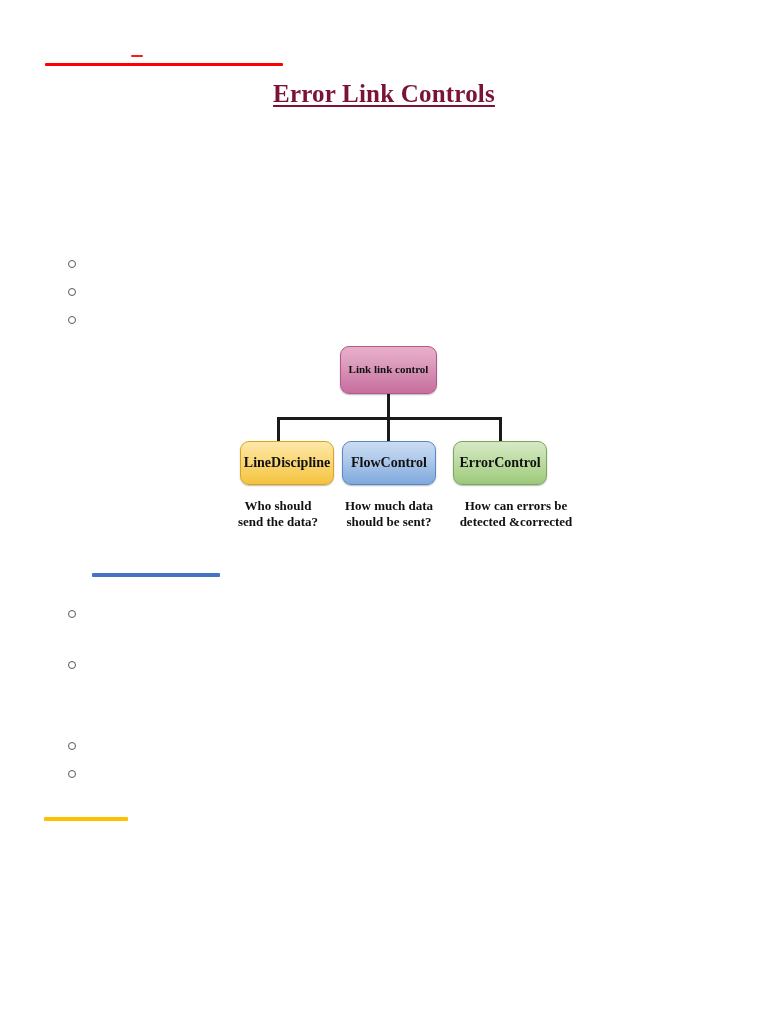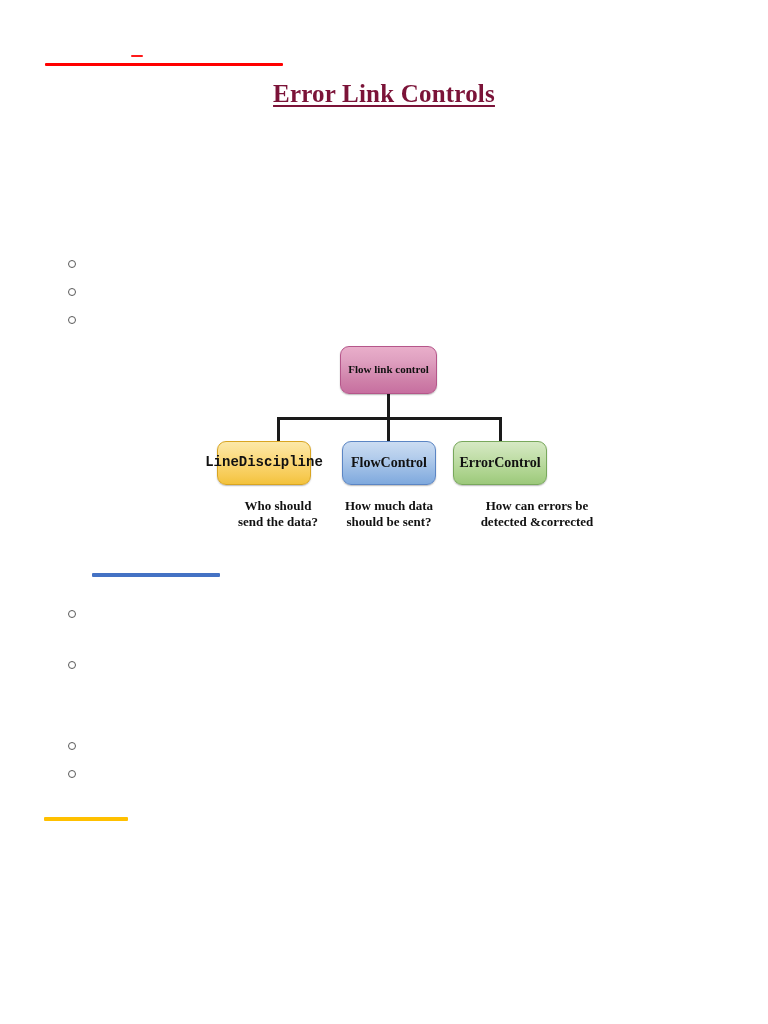--- a/index.html
+++ b/index.html
@@ -127,24 +127,23 @@
   }
 
   .node-child {
     width: 94px;
     height: 44px;
     top: 441px;
     font-size: 14px;
   }
 
   .node-line {
-    left: 217px;
+    left: 240px;
     border: 1.4px solid #D9A521;
     background: linear-gradient(180deg, #FCE8A8 0%, #FBDC84 35%, #F7CB55 80%, #F3C23C 100%);
-    font-family: Liberation Mono, monospace;
   }
   .node-flow {
     left: 342px;
     border: 1.4px solid #5B85C4;
     background: linear-gradient(180deg, #CBDCF2 0%, #B4CDEC 35%, #8FB4E2 80%, #7FA9DD 100%);
   }
   .node-error {
     left: 453px;
     border: 1.4px solid #78A85C;
     background: linear-gradient(180deg, #D6E9C4 0%, #C3DFAB 35%, #A9D189 80%, #9CC87B 100%);
@@ -156,21 +155,21 @@
     text-align: center;
     font-family: "Liberation Serif", serif;
     font-weight: bold;
     font-size: 13px;
     line-height: 1.22;
     color: #111111;
     white-space: pre-line;
   }
   .caption-line  { left: 215px; width: 126px; }
   .caption-flow  { left: 326px; width: 126px; }
-  .caption-error { left: 464px; width: 146px; }
+  .caption-error { left: 443px; width: 146px; }
 </style>
 </head>
 <body>
 
 <div class="page">
 
   <div class="rule rule-red-dash"></div>
   <div class="rule rule-red-top"></div>
 
   <div class="doc-title">Error Link Controls</div>
@@ -190,21 +189,21 @@
 
     <line x1="388.5" y1="394" x2="388.5" y2="419" stroke="#1A1A1A" stroke-width="3"></line>
 
     <line x1="277" y1="418.5" x2="502" y2="418.5" stroke="#1A1A1A" stroke-width="3"></line>
 
     <line x1="278.5" y1="418" x2="278.5" y2="441" stroke="#1A1A1A" stroke-width="3"></line>
     <line x1="388.5" y1="418" x2="388.5" y2="441" stroke="#1A1A1A" stroke-width="3"></line>
     <line x1="500.5" y1="418" x2="500.5" y2="441" stroke="#1A1A1A" stroke-width="3"></line>
   </svg>
 
-  <div class="node node-root">Flow link control</div>
+  <div class="node node-root">Link link control</div>
 
   <div class="node node-child node-line">
     <span>Line</span>
       <br>
     <span>Discipline</span>
   </div>
 
   <div class="node node-child node-flow">
     <span>Flow</span>
       <br>

